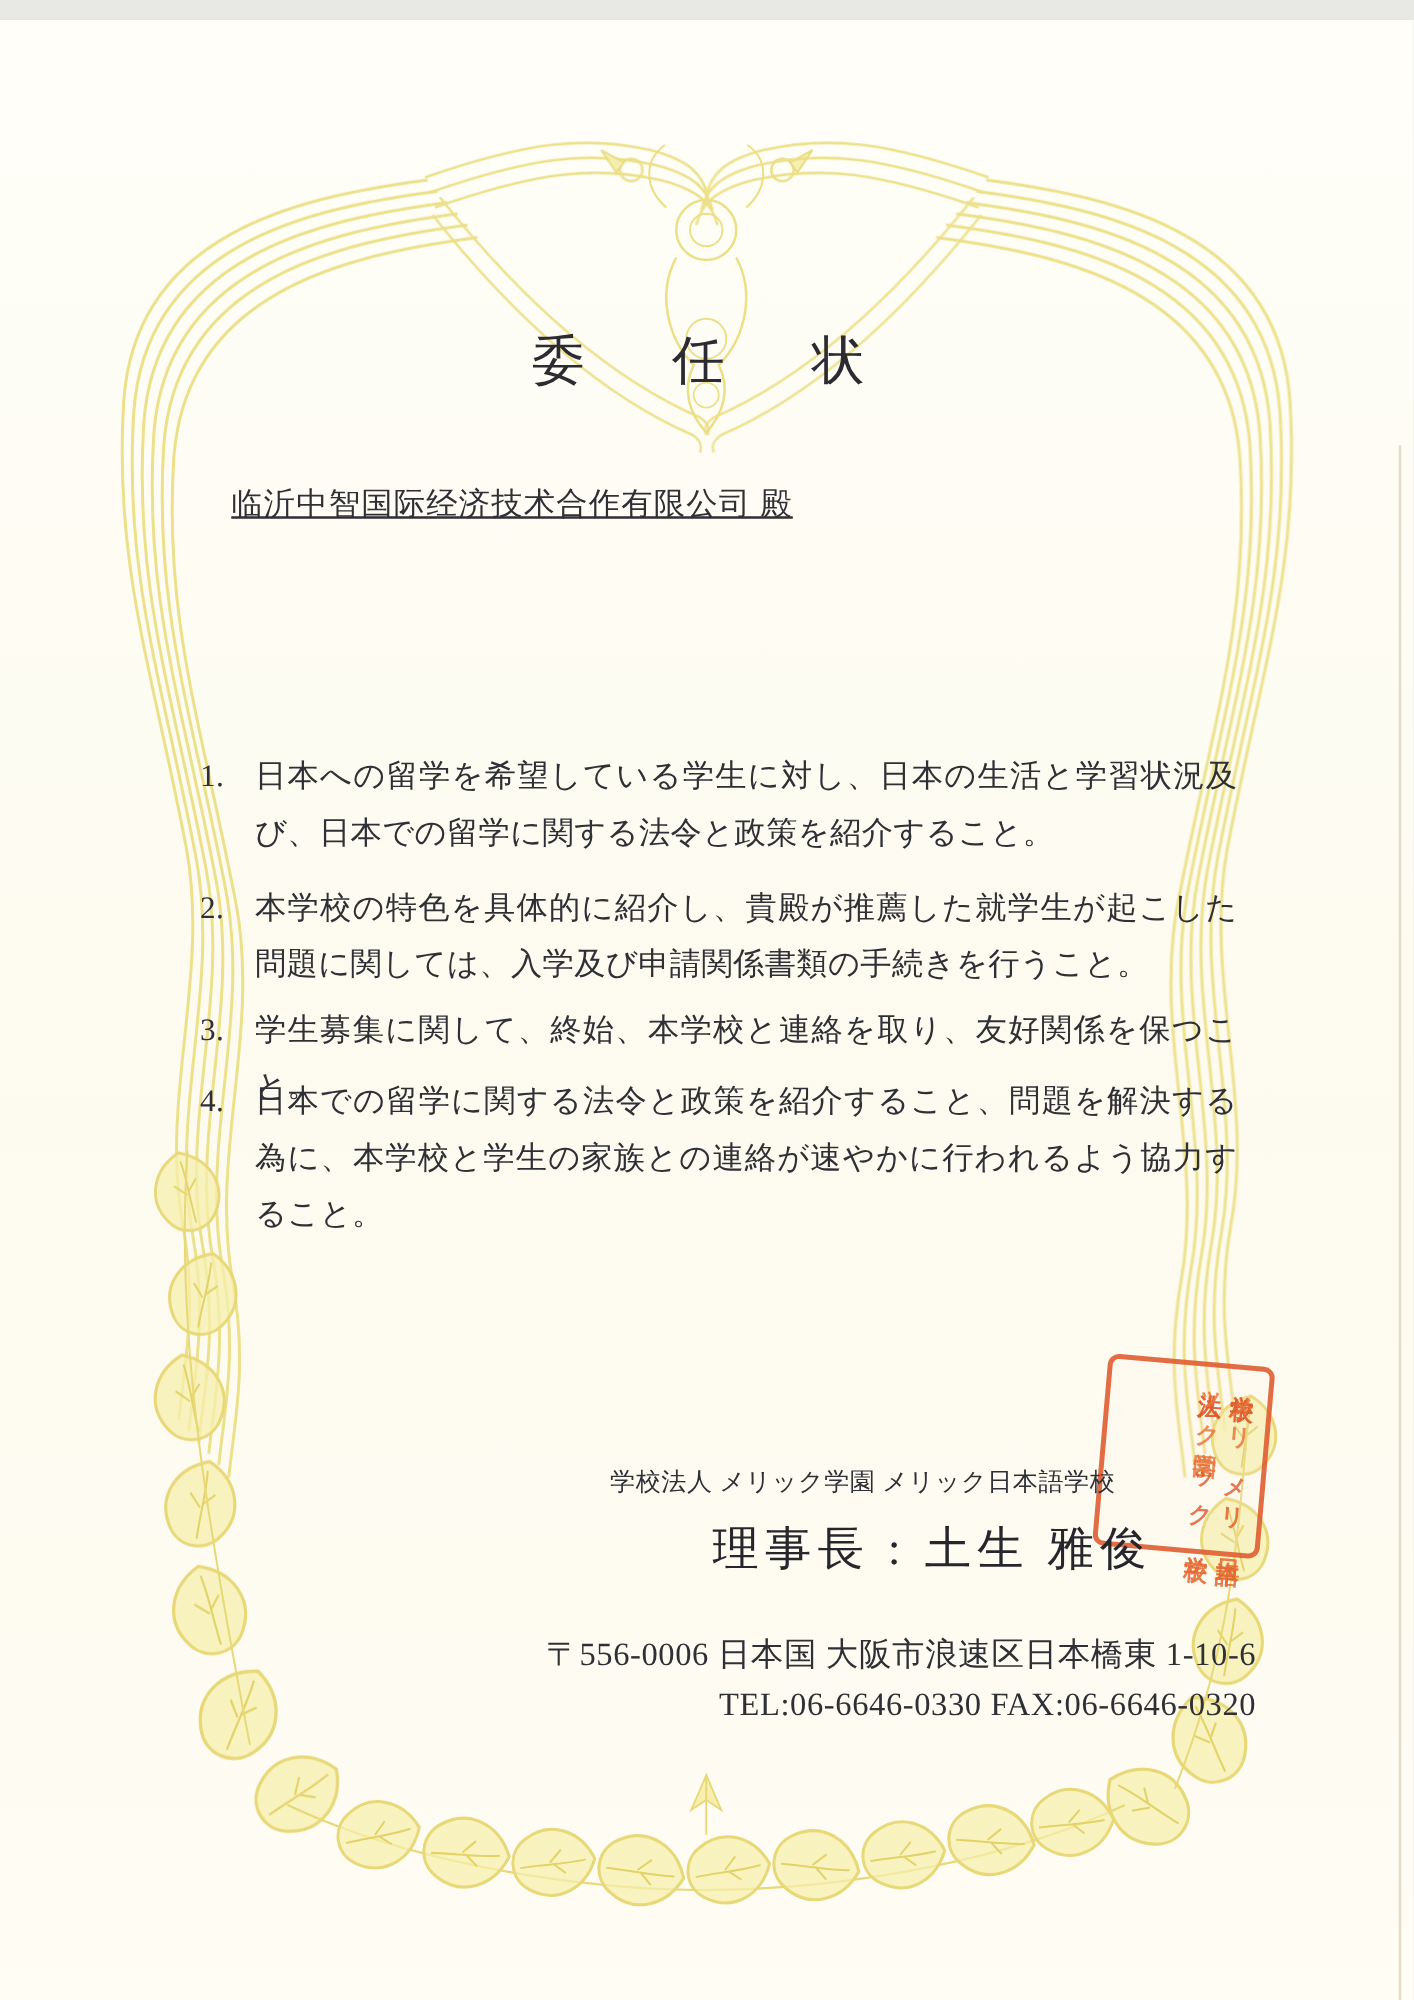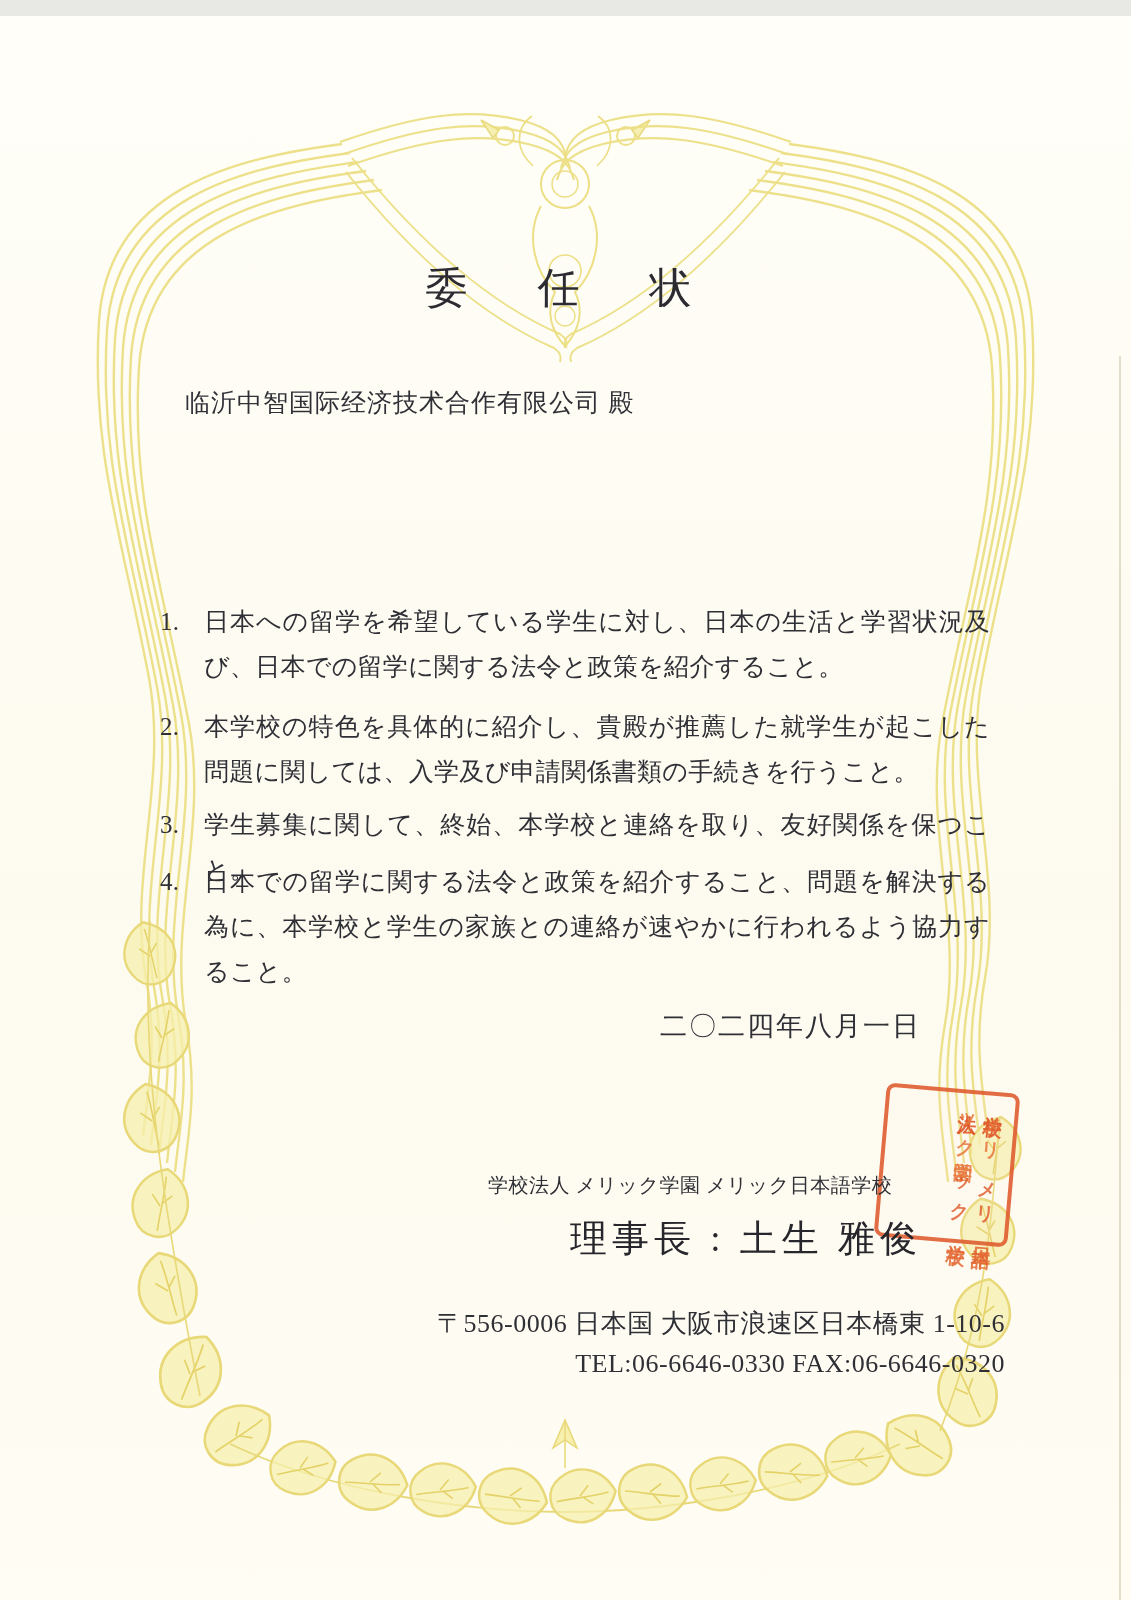--- a/index.html
+++ b/index.html
@@ -15,21 +15,21 @@
   .frame-svg{position:absolute;left:0;top:0;width:1131px;height:1600px;pointer-events:none;}
   .abs{position:absolute;}
   .doc-title{
     top:244px;left:0;width:1131px;
     text-align:center;
     font-size:42px;letter-spacing:14px;
     color:#2b2b31;
   }
   .addressee{
     top:370px;left:185px;
-    font-size:25px;letter-spacing:1px;
+    font-size:25px;letter-spacing:1px;text-decoration:underline;
   }
   .intro{
     top:448px;left:148px;width:842px;
     font-size:25px;line-height:43px;
     text-indent:1.35em;
     text-align:justify;
     letter-spacing:0.5px;
   }
   .item{
     left:160px;width:830px;
@@ -206,21 +206,20 @@
   </div>
   <div class="abs item item3">
     <span class="num">3.</span>
     <span class="txt">学生募集に関して、終始、本学校と連絡を取り、友好関係を保つこと。</span>
   </div>
   <div class="abs item item4">
     <span class="num">4.</span>
     <span class="txt">日本での留学に関する法令と政策を紹介すること、問題を解決する為に、本学校と学生の家族との連絡が速やかに行われるよう協力すること。</span>
   </div>
 
-  <div class="abs doc-date">二〇二四年八月一日</div>
 
   <div class="abs seal">
     <span class="c1">学校法人</span>
     <span class="c2">メリック学園</span>
     <span class="c3">メリック</span>
     <span class="c4">日本語学校</span>
   </div>
 
   <div class="abs school-line">学校法人  メリック学園  メリック日本語学校</div>
   <div class="abs signature">理事長 : 土生  雅俊</div>

